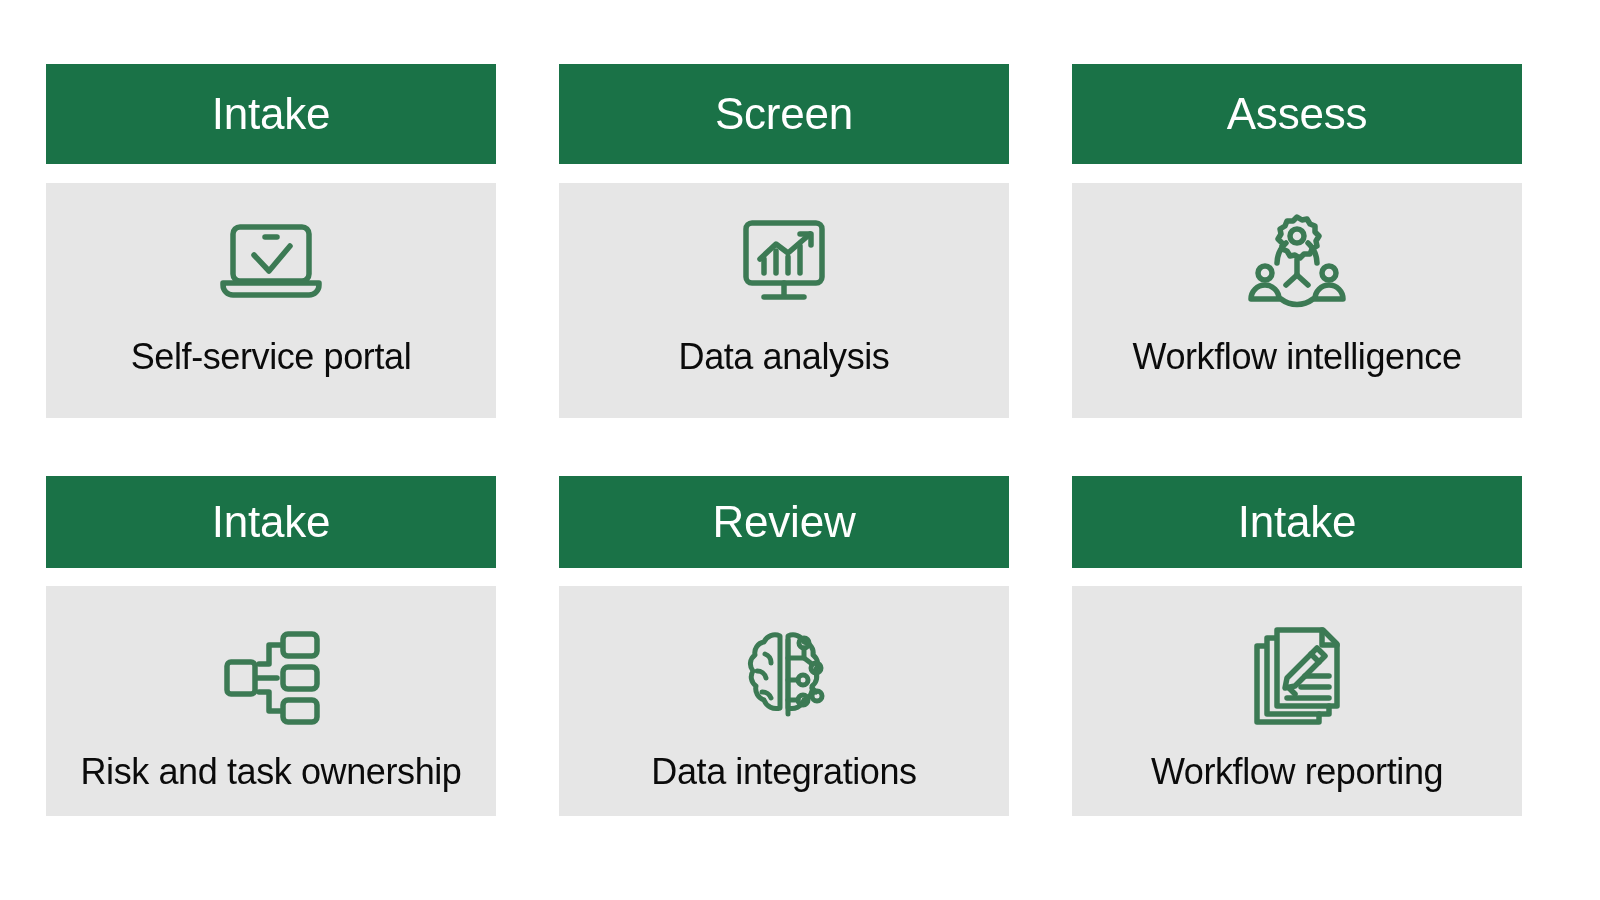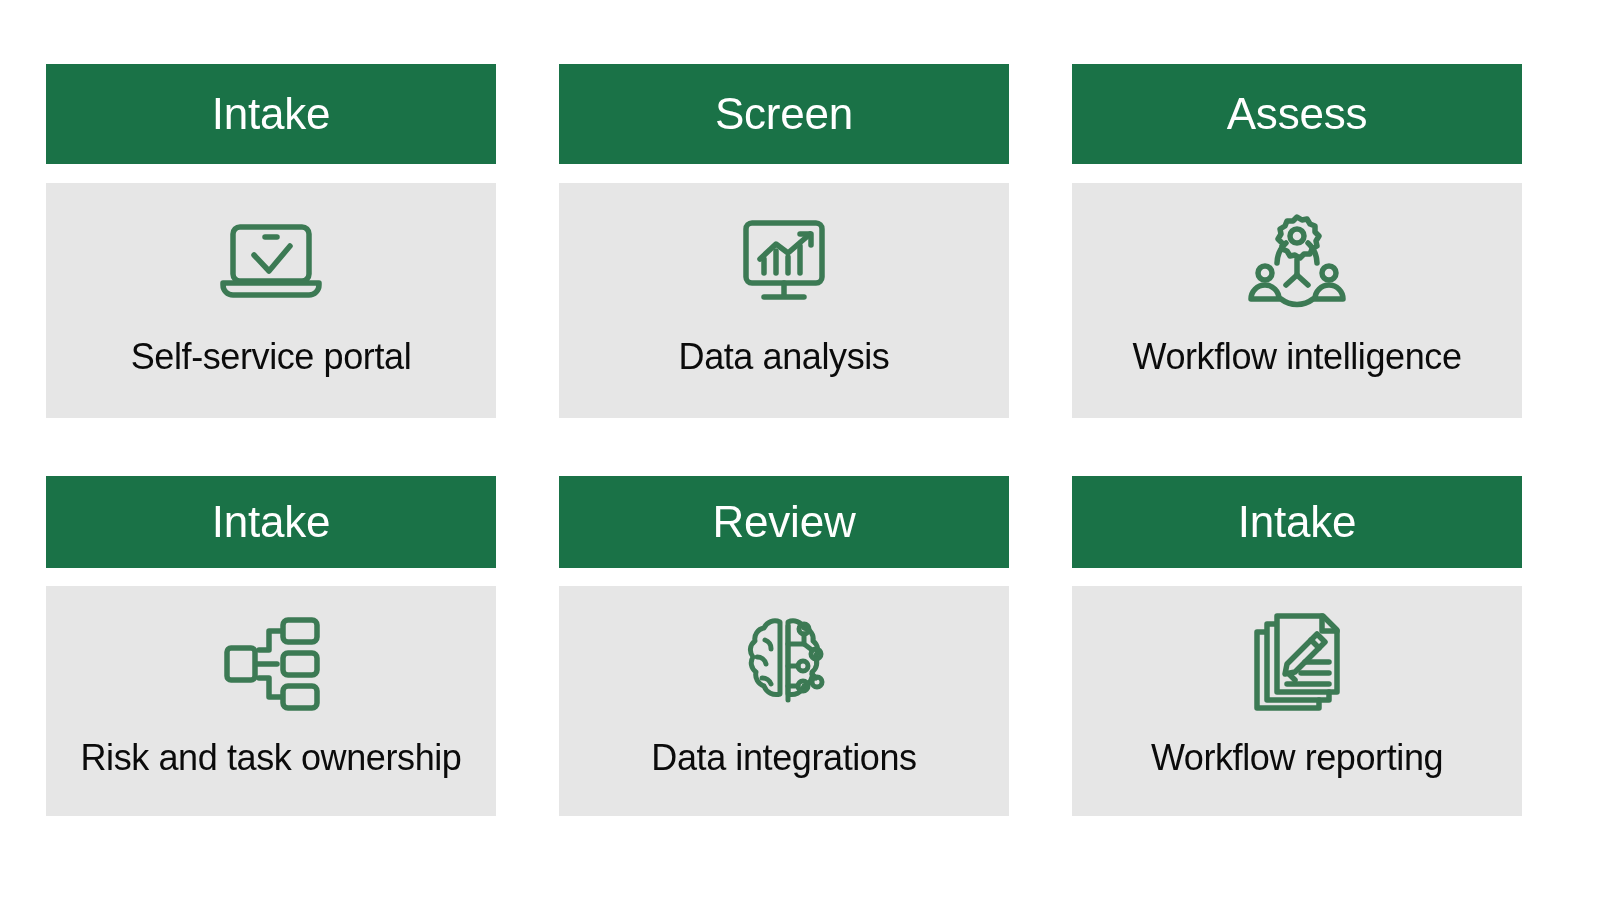--- a/index.html
+++ b/index.html
@@ -85,21 +85,21 @@
     font-size: 36px;
     font-weight: 400;
     line-height: 1.1;
     letter-spacing: -0.4px;
     text-align: center;
     white-space: nowrap;
   }
 
   
   .row-two .card-header { height: 92px; }
-  .row-two .card-body { height: 230px; margin-top: 18px; padding-top: 22px; }
+  .row-two .card-body { height: 230px; margin-top: 18px; padding-top: 36px; }
 </style>
 </head>
 <body>
 
 <div class="board">
   <div class="grid">
 
     <div class="card">
       <div class="card-header">
         <div class="card-header-title">Intake</div>

